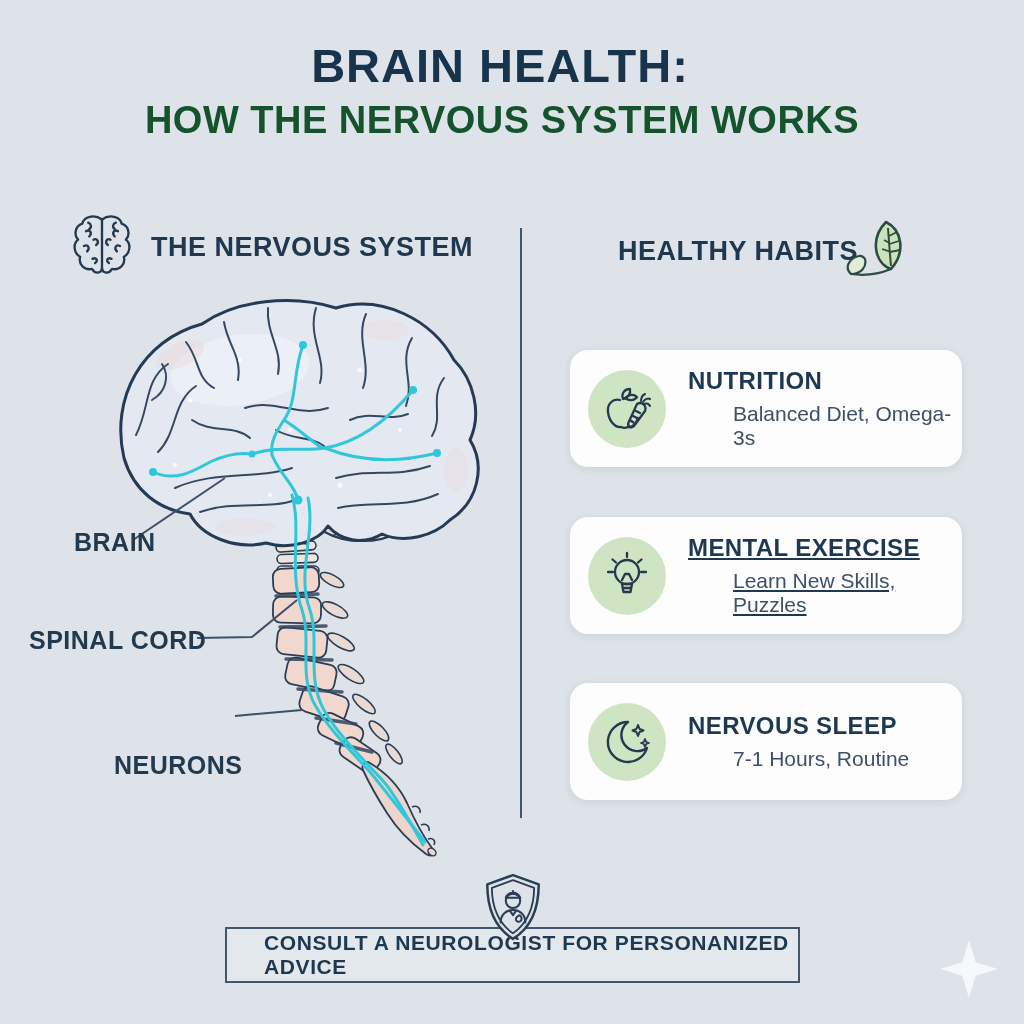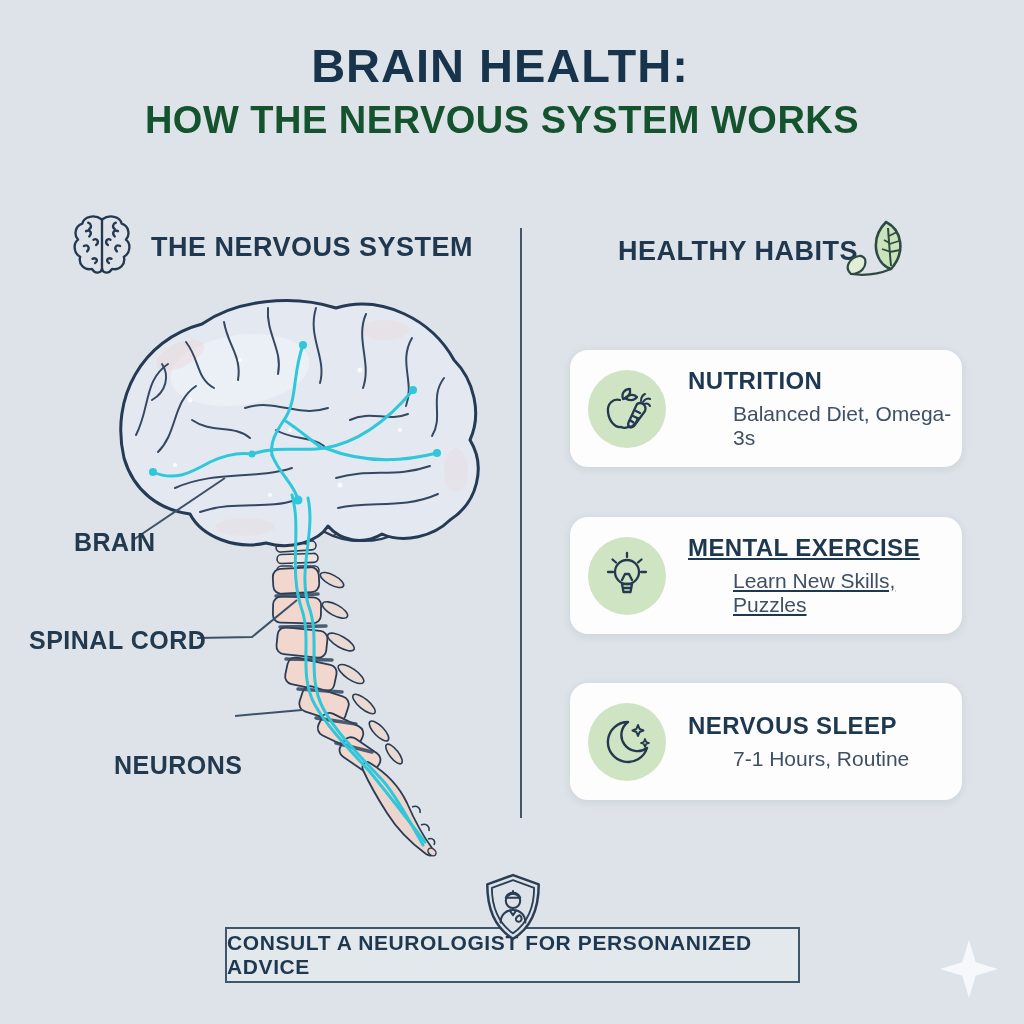--- a/index.html
+++ b/index.html
@@ -40,21 +40,21 @@
   }
   .card-text{margin-left:22px;display:flex;flex-direction:column;}
   .card-title{font-size:24px;font-weight:700;letter-spacing:.4px;color:#1d3850;margin-bottom:7px;}
   .card-sub{font-size:21px;font-weight:400;color:#3e5065;margin-left:45px;}
   
   .banner{
     left:225px;top:927px;width:571px;height:52px;
     border:2px solid #41566b;background:#e3e8ec;
     display:flex;align-items:center;justify-content:center;
   }
-  .banner-text{font-size:21px;font-weight:700;letter-spacing:.6px;color:#1d3850;}
+  .banner-text{font-size:21px;font-weight:700;letter-spacing:.6px;color:#1d3850;padding-left:37px;}
   svg{display:block;}
 </style>
 </head>
 <body>
 
 <div class="stage">
 
   <div class="abs title1">BRAIN HEALTH:</div>
   <div class="abs title2">HOW THE NERVOUS SYSTEM WORKS</div>
 

